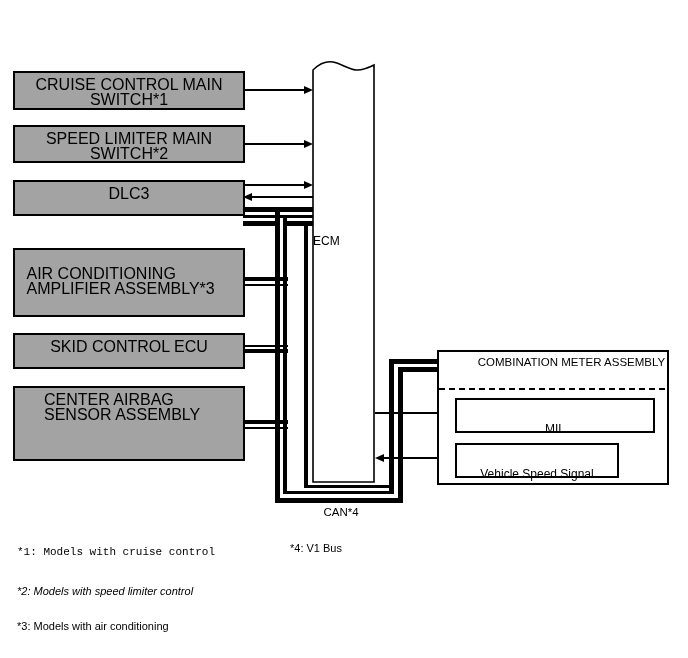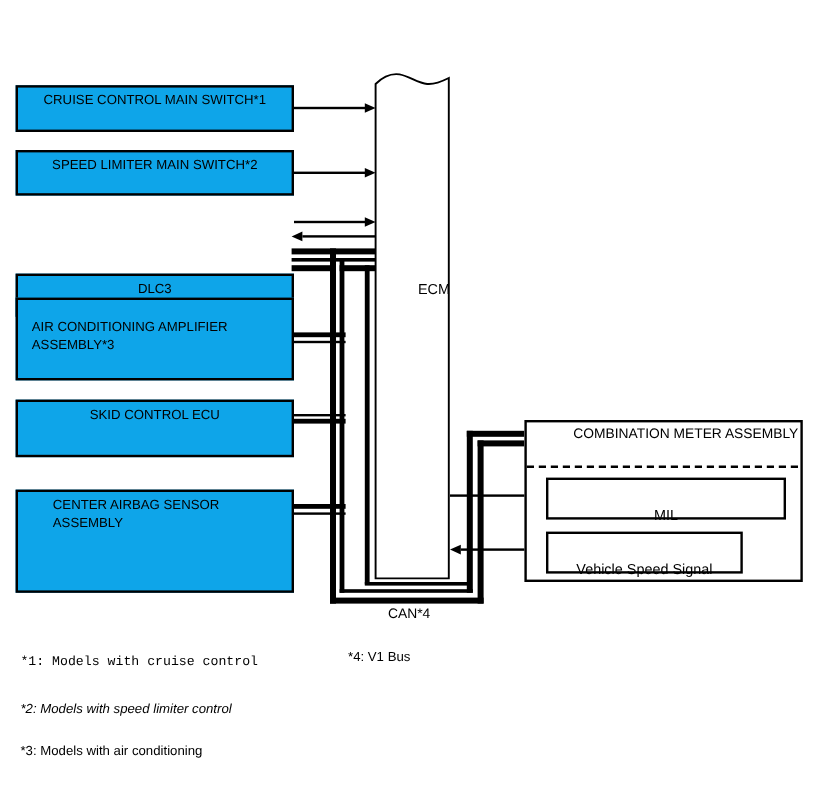--- a/index.html
+++ b/index.html
@@ -9,22 +9,22 @@
     background:#fff;
     font-family:"Liberation Sans", sans-serif;
     color:#000;
     overflow:hidden;
   }
   .mbox{
     position:absolute;
     left:13px;width:232px;
     box-sizing:border-box;
     border:2px solid #000;
-    background:#0ea5e9;
-    font-size:11px;
+    background:#a3a3a3;
+    font-size:16px;
     line-height:15px;
     text-align:center;
     padding-top:4px;
   }
   .mbox .wrap{display:inline-block;text-align:left;}
   .ln{position:absolute;background:#000;}
   .arr-r{position:absolute;width:0;height:0;
     border-top:4.5px solid transparent;border-bottom:4.5px solid transparent;
     border-left:9px solid #000;}
   .arr-l{position:absolute;width:0;height:0;
@@ -100,37 +100,37 @@
     <div class="ln" style="left:384px;top:457px;width:71px;height:1.5px;"></div>
     <div class="arr-l" style="left:375px;top:453.5px;"></div>
   </div>
 
   <div class="mbox" style="top:71px;height:39px;">
     <span>CRUISE CONTROL MAIN SWITCH*1</span>
   </div>
   <div class="mbox" style="top:125px;height:38px;">
     <span>SPEED LIMITER MAIN SWITCH*2</span>
   </div>
-  <div class="mbox" style="top:180px;height:36px;margin-top:48px;">
+  <div class="mbox" style="top:180px;height:36px;">
     <span>DLC3</span>
   </div>
   <div class="mbox" style="top:248px;height:69px;">
     <span class="wrap" style="max-width:205px;margin-top:12px;">AIR CONDITIONING AMPLIFIER ASSEMBLY*3</span>
   </div>
-  <div class="mbox" style="top:333px;height:48px;">
+  <div class="mbox" style="top:333px;height:36px;">
     <span>SKID CONTROL ECU</span>
   </div>
-  <div class="mbox" style="top:408px;height:86px;">
+  <div class="mbox" style="top:386px;height:75px;">
     <span class="wrap" style="max-width:170px;">CENTER AIRBAG SENSOR ASSEMBLY</span>
   </div>
 
   <svg id="ecm-svg" width="72" height="436" viewBox="0 0 72 436">
     <path d="M5,430 L5,18 C12,11 18,9 25,10 C33,11.5 40,17 48,18 C54,18.6 61,15.5 66,13 L66,430 Z" fill="#ffffff" stroke="#000000" stroke-width="1.6"></path>
   </svg>
-  <div class="lbl" style="left:313px;top:234px;width:62px;text-align:right;">ECM</div>
+  <div class="lbl" style="left:313px;top:234px;width:62px;text-align:left;">ECM</div>
 
   <div class="lbl" style="left:291px;top:505px;width:100px;text-align:center;font-size:11.5px;">CAN*4</div>
 
   <div id="meter">
     <div class="title">COMBINATION METER ASSEMBLY</div>
     <div class="divider"></div>
   </div>
   <div class="ibox" style="left:455px;top:398px;width:200px;height:35px;">
     <span style="font-size:12px;">MIL</span>
   </div>

